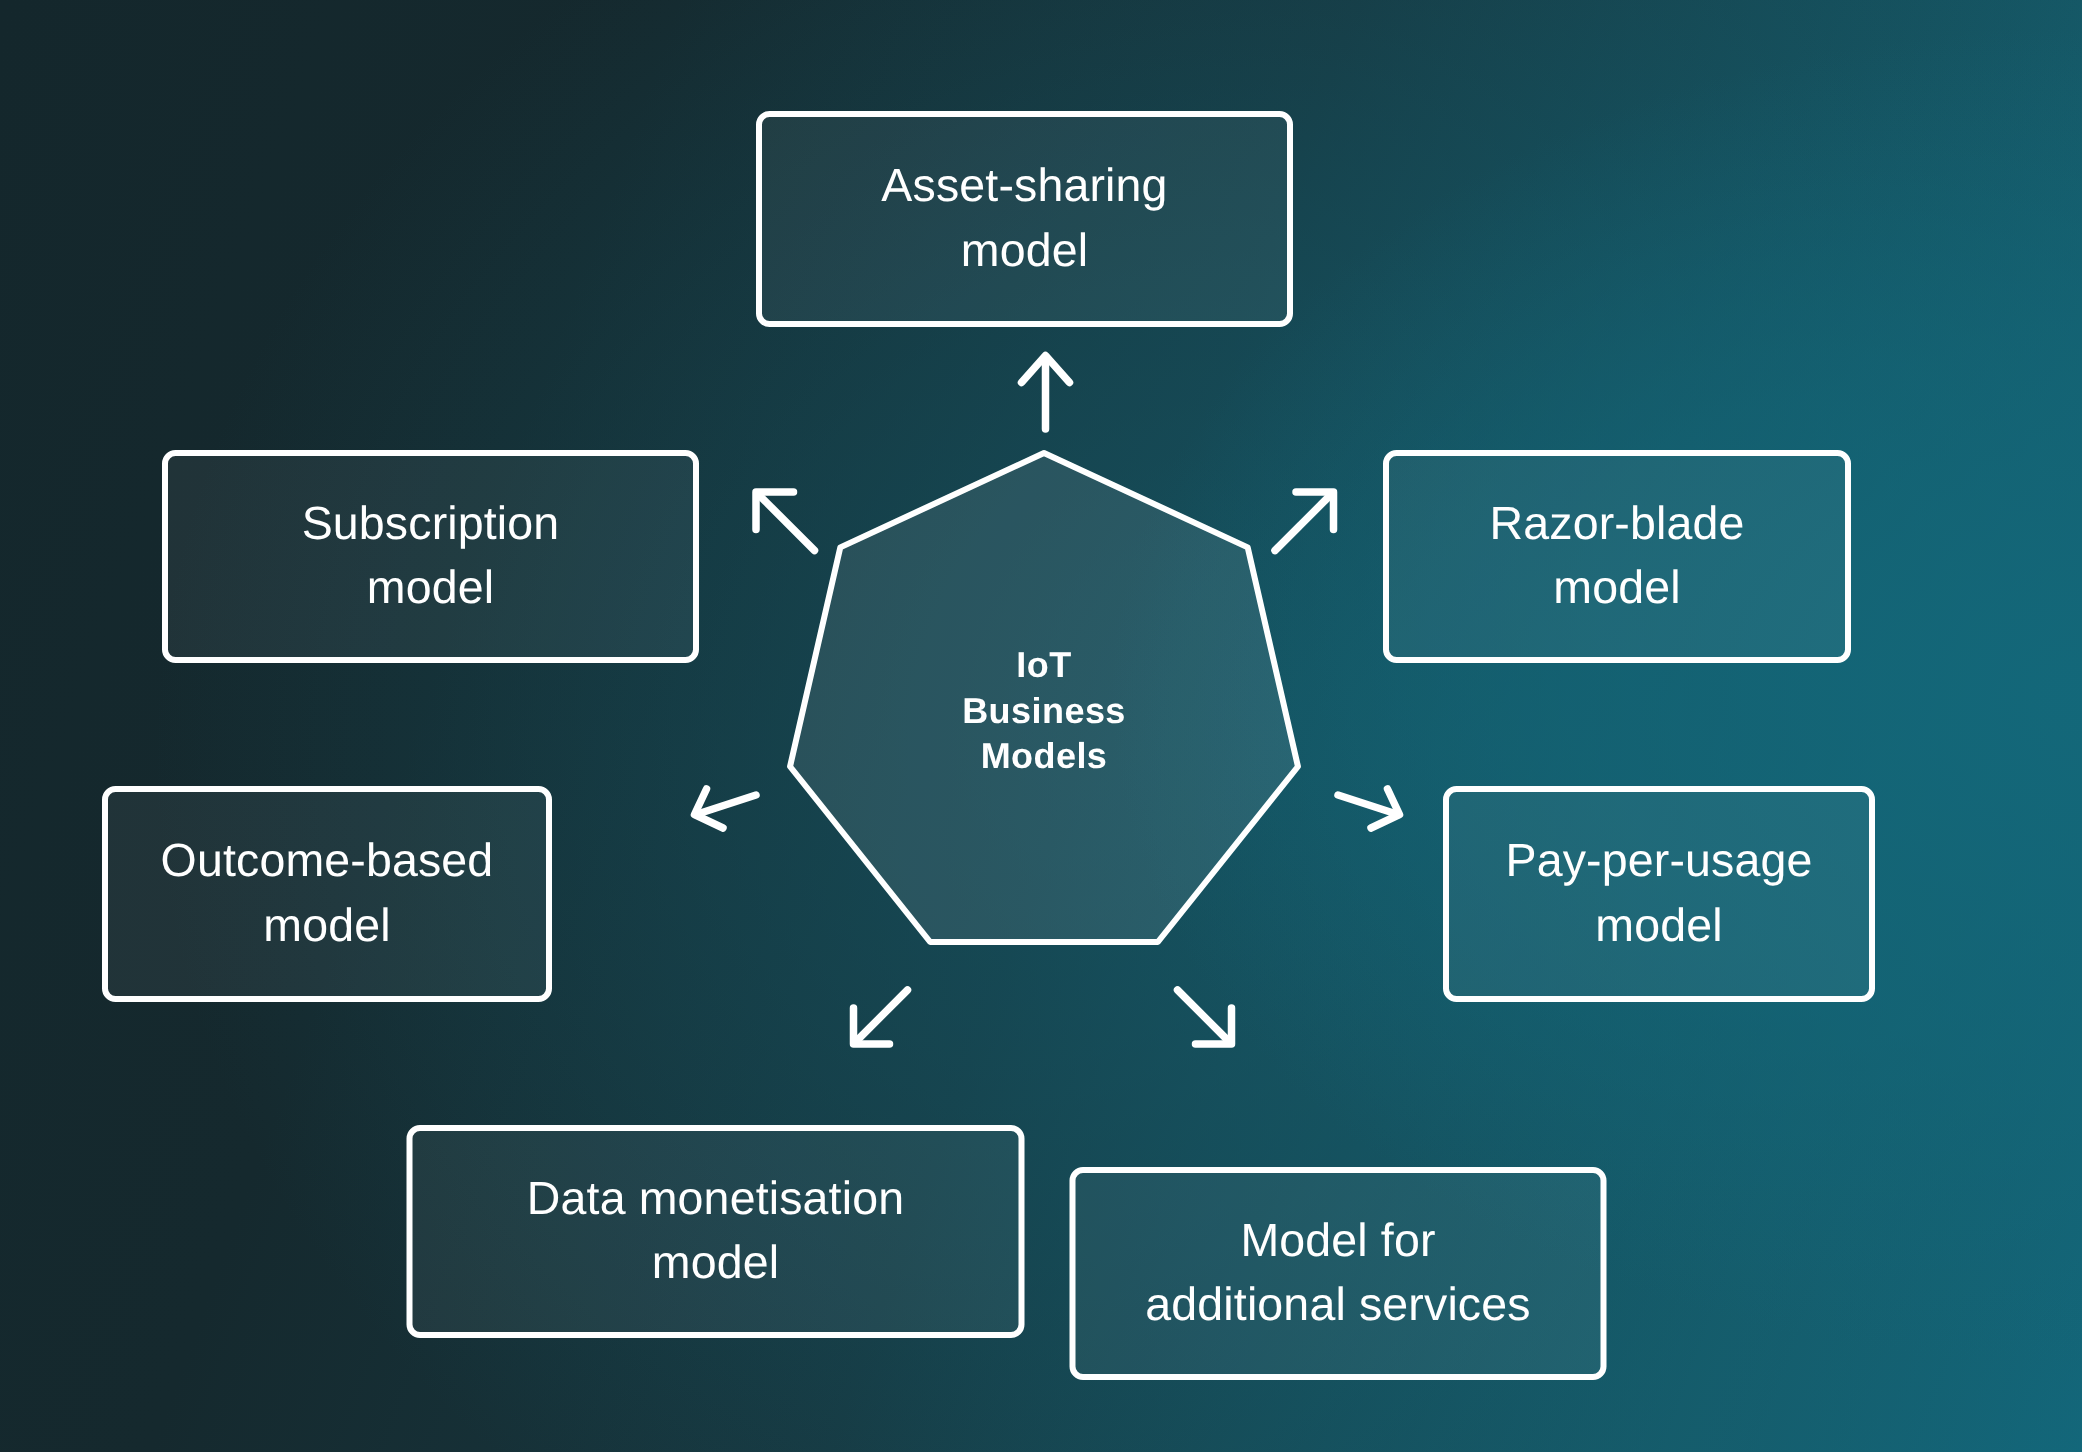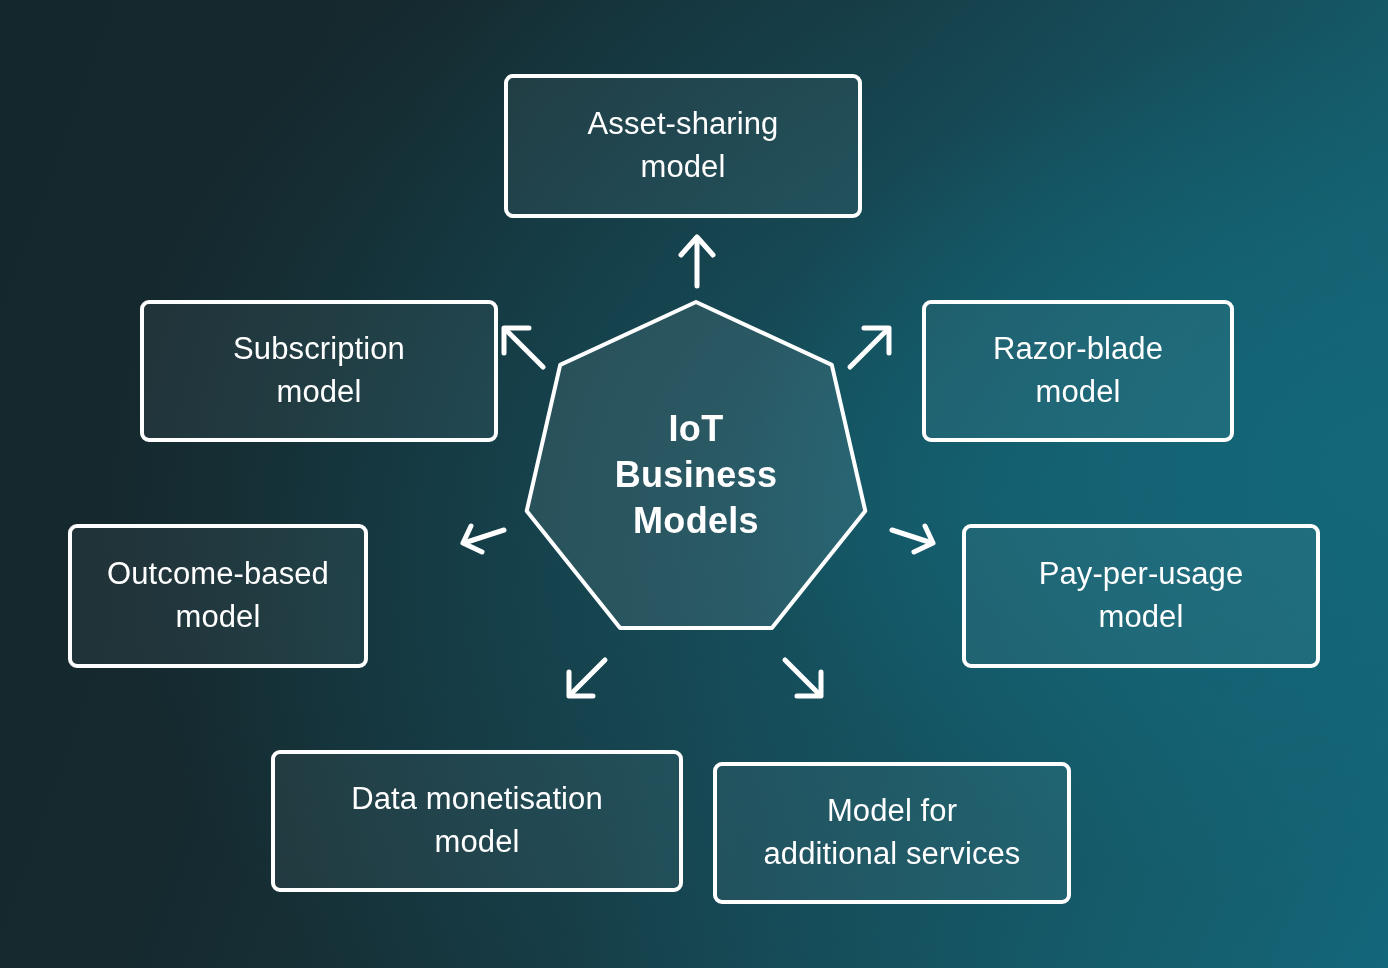--- a/index.html
+++ b/index.html
@@ -48,21 +48,21 @@
     position: absolute;
     left: 0;
     top: 0;
     width: 392px;
     height: 390px;
     display: flex;
     flex-direction: column;
     align-items: center;
     justify-content: center;
     color: #ffffff;
-    font-size: 36px;
+    font-size: 24px;
     font-weight: bold;
     line-height: 1.28;
     letter-spacing: 0.3px;
     text-align: center;
     white-space: pre-line;
     pointer-events: none;
   }
   .arrow {
     position: absolute;
   }
@@ -87,41 +87,41 @@
   <div class="nodebox" style="left:504px; top:74px; width:358px; height:144px;">
     <span>Asset-sharing
 model</span>
   </div>
 
   <div class="nodebox" style="left:922px; top:300px; width:312px; height:142px;">
     <span>Razor-blade
 model</span>
   </div>
 
-  <div class="nodebox" style="left:962px; top:524px; width:358px; height:144px;">
+  <div class="nodebox" style="left:962px; top:524px; width:288px; height:144px;">
     <span>Pay-per-usage
 model</span>
   </div>
 
-  <div class="nodebox" style="left:713px; top:762px; width:358px; height:142px;">
+  <div class="nodebox" style="left:713px; top:778px; width:358px; height:142px;">
     <span>Model for
 additional services</span>
   </div>
 
   <div class="nodebox" style="left:271px; top:750px; width:412px; height:142px;">
     <span>Data monetisation
 model</span>
   </div>
 
   <div class="nodebox" style="left:68px; top:524px; width:300px; height:144px;">
     <span>Outcome-based
 model</span>
   </div>
 
-  <div class="nodebox" style="left:108px; top:300px; width:358px; height:142px;margin-left:32px;">
+  <div class="nodebox" style="left:108px; top:300px; width:358px; height:142px;">
     <span>Subscription
 model</span>
   </div>
 
   <div class="arrow" style="left:676px; top:232px;">
     <svg width="42" height="56" viewBox="0 0 42 56">
       <g fill="none" stroke="#ffffff" stroke-width="5" stroke-linecap="round" stroke-linejoin="round">
         <line x1="21" y1="54" x2="21" y2="6"></line>
         <polyline points="5,23 21,5 37,23"></polyline>
       </g>

